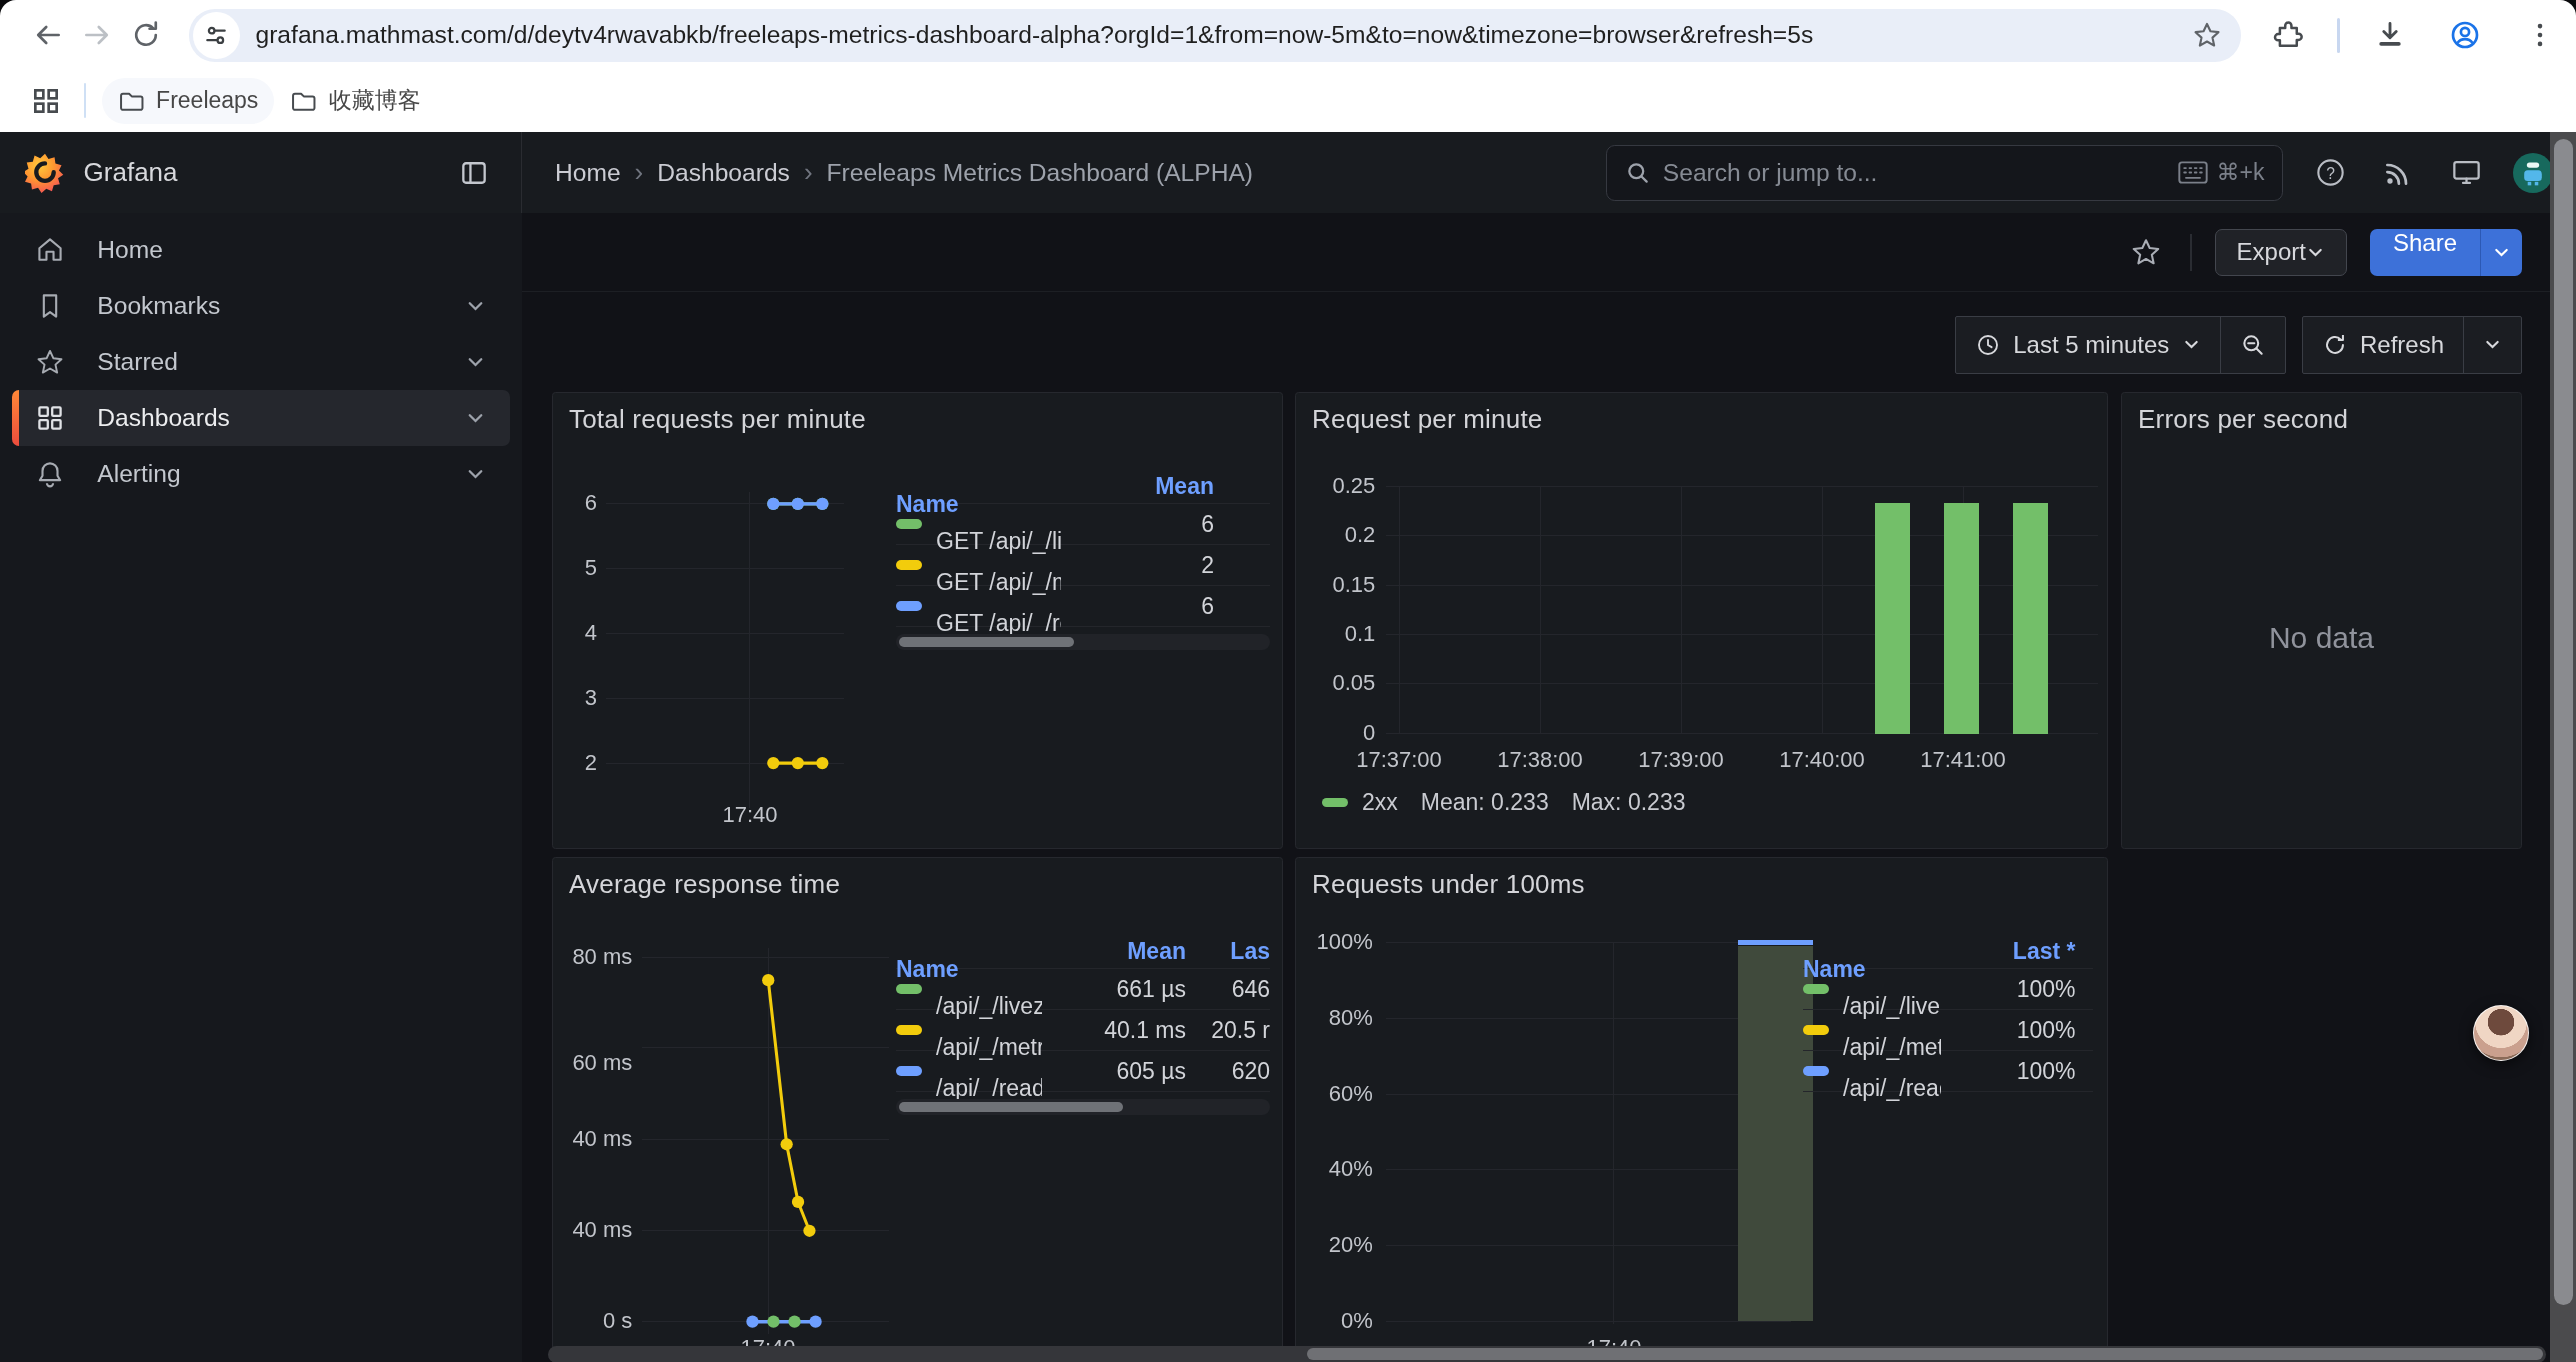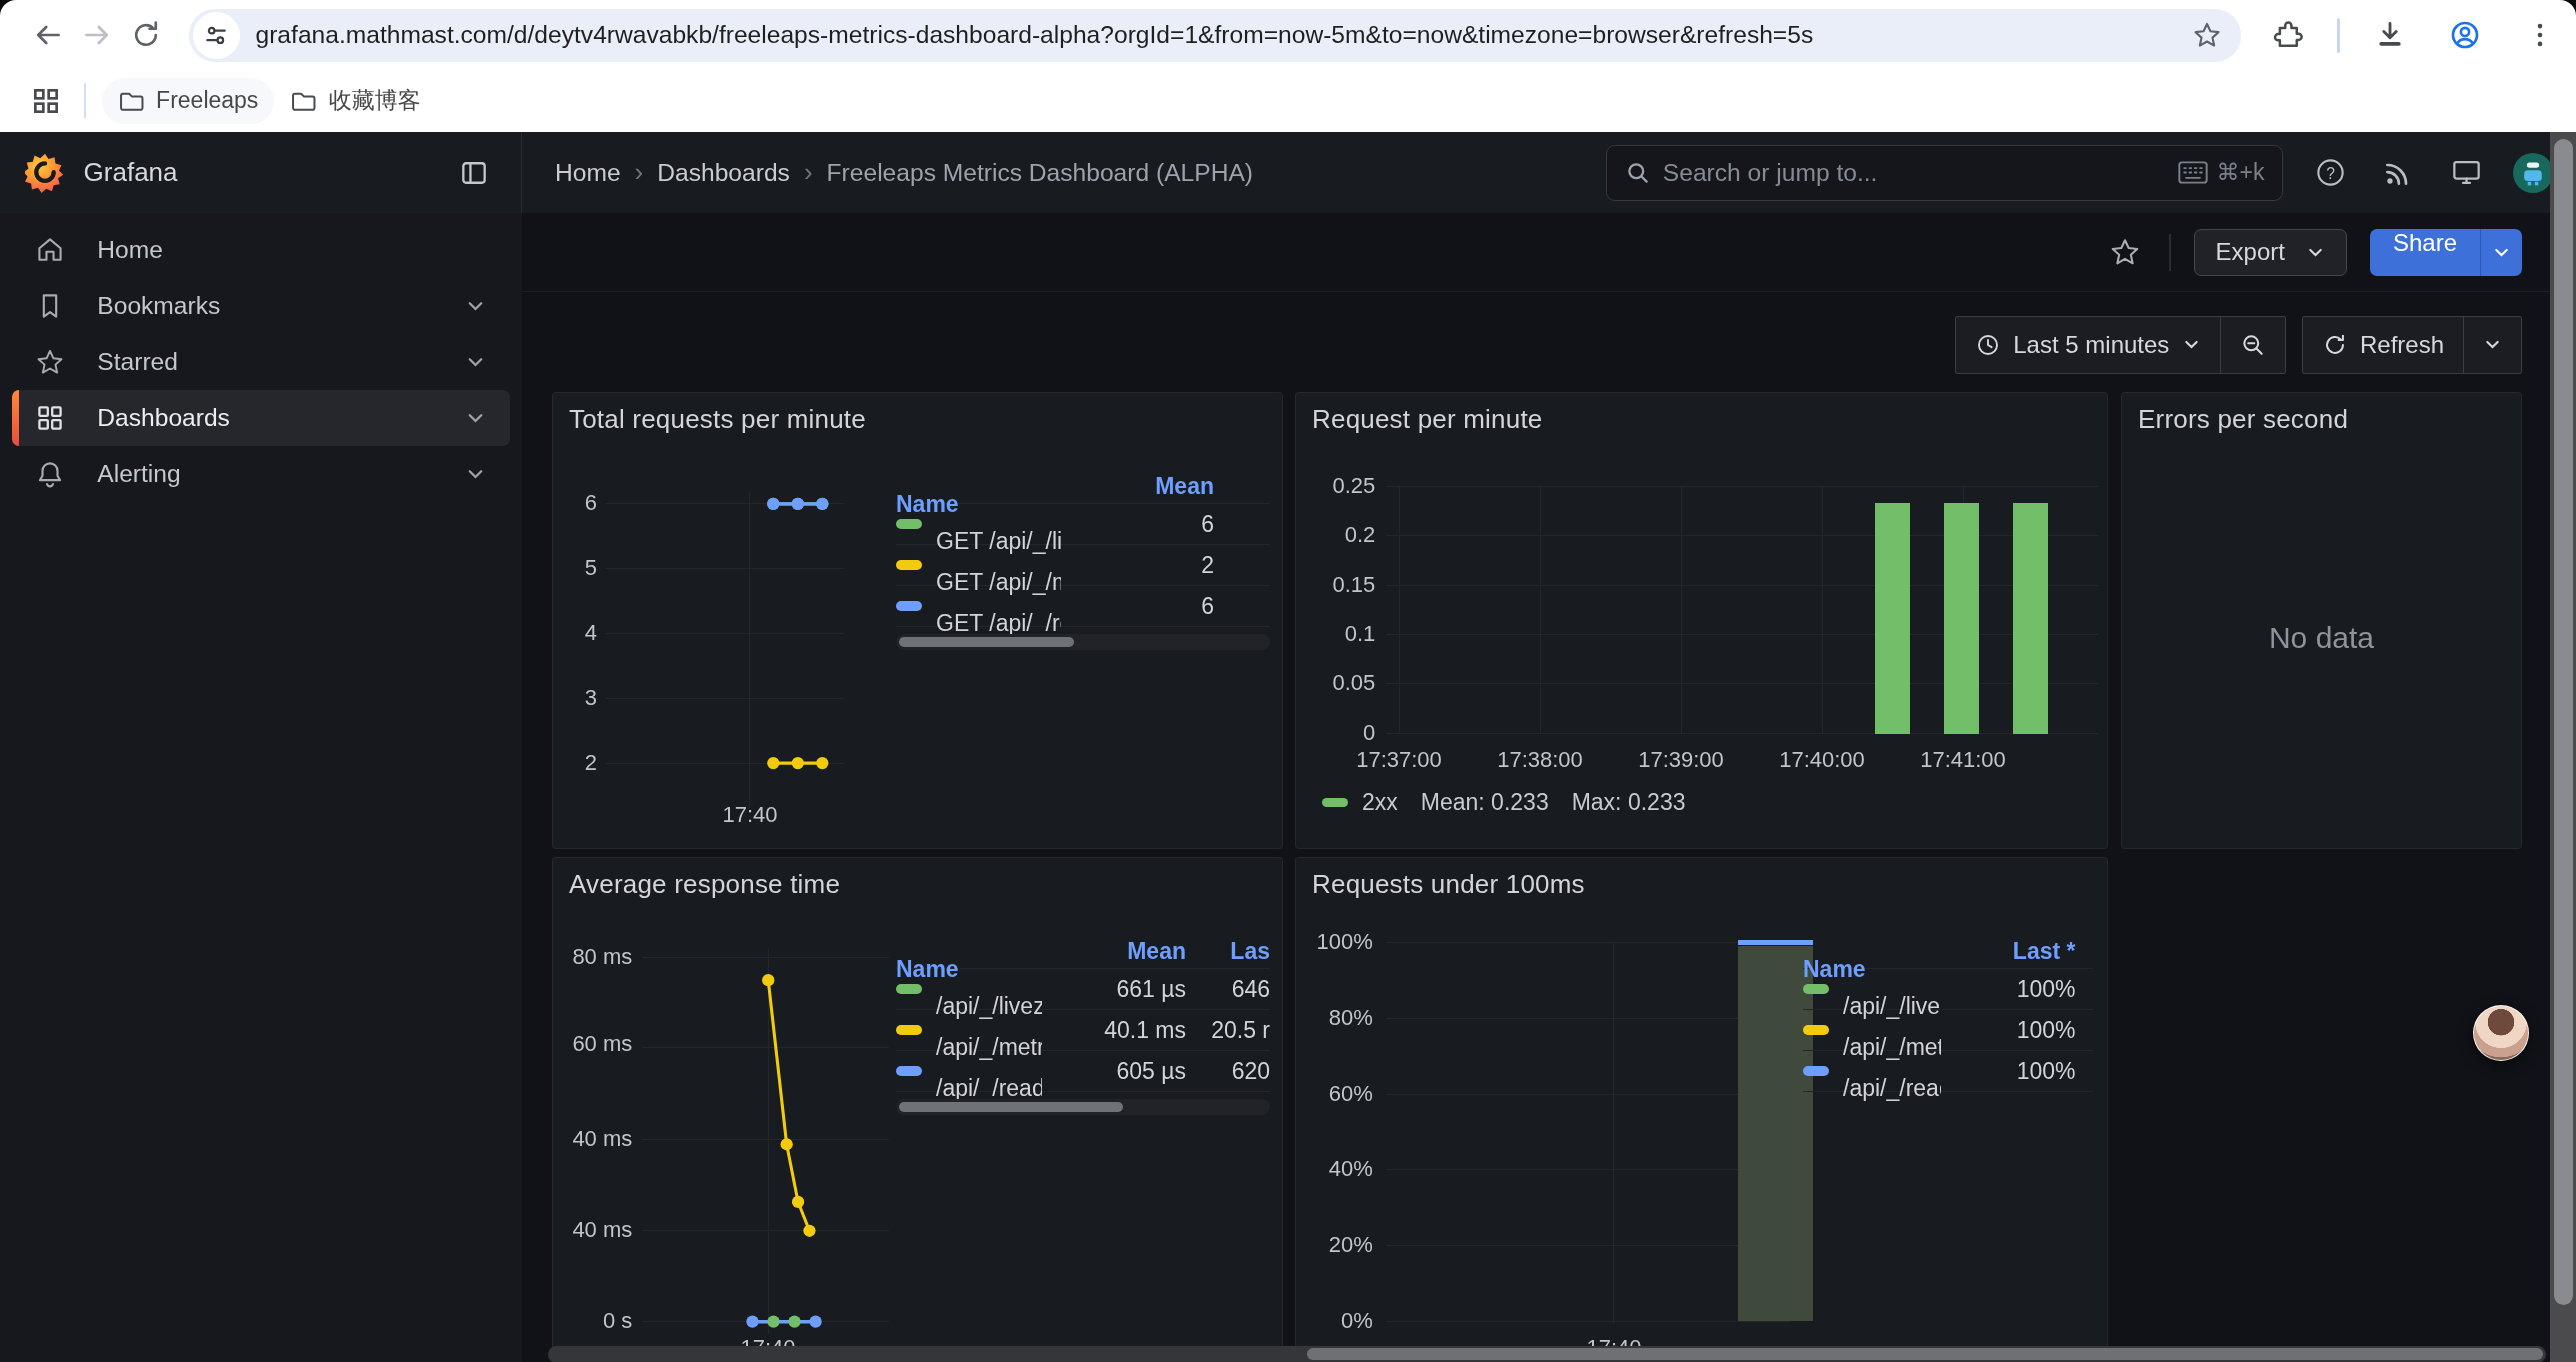--- a/index.html
+++ b/index.html
@@ -47,21 +47,21 @@
   .side-item .s-label { margin-left:32px; flex:1; }
   .side-item .s-chev { width:23px; height:23px; margin-right:23px; color:#9da2ab; flex:none; }
   .side-item.active { background:#25272d; color:#ecedef; }
   .side-item.active .s-icon { color:#e0e2e6; }
   .side-item.active::before { content:""; position:absolute; left:0; top:0; bottom:0; width:7px; border-radius:7px 0 0 7px; background:linear-gradient(180deg,#ff8837,#ec4c3d); }
 
   
   .content { position:absolute; top:213px; left:522px; right:0; bottom:0; background:#111217; overflow:hidden; }
   .row1 { position:absolute; top:0; left:0; right:0; height:79px; display:flex; align-items:center; justify-content:flex-end; padding-right:54px; gap:23px; border-bottom:0.9px solid #1d1f24; }
   .vdiv { width:1.8px; height:37px; background:#2a2c32; }
-  .btn-dark { height:47px; display:flex; align-items:center; gap:21px; padding:0 21px; background:#202227; border:0.9px solid #43464e; border-radius:7px; color:#d7d8dc; font-size:24px; }
+  .btn-dark { height:47px; display:flex; align-items:center; gap:0; padding:0 21px; background:#202227; border:0.9px solid #43464e; border-radius:7px; color:#d7d8dc; font-size:24px; }
   .share-split { display:flex; height:47px; border-radius:7px; overflow:hidden; }
   .share-main { display:flex; padding:0 23px; background:#3d71d9; color:#ffffff; font-size:24px; font-weight:500; }
   .share-caret { width:42px; display:grid; place-items:center; background:#3d71d9; border-left:1.8px solid #2c59b5; color:#fff; }
   .row2 { position:absolute; top:99px; left:0; right:0; height:65px; display:flex; align-items:center; justify-content:flex-end; padding-right:54px; gap:16px; }
   .seg-group { display:flex; height:58px; border:0.9px solid #3a3d45; background:#1b1d22; border-radius:2px; overflow:hidden; color:#d7d8dc; font-size:24px; }
   .seg { display:flex; align-items:center; gap:12.3px; padding:0 19px; }
   .seg + .seg { border-left:0.9px solid #3a3d45; }
 
   
   .panel { position:absolute; background:#181b1f; border:0.9px solid #26282e; border-radius:3.5px; }
@@ -499,21 +499,21 @@
     <div class="panel" id="p3" style="left:1599px;top:179px;width:401px;height:457px">
       <div class="ptitle">Errors per second</div>
       <div class="nodata">No data</div>
     </div>
 
     <div class="panel" id="p4" style="left:30px;top:644px;width:731px;height:544px">
       <div class="ptitle">Average response time</div>
       <div id="p4axes">
           <div class="ytick" style="left: 5.3px; width: 74px; top: 85px;">80 ms</div>
           <div class="gridline" style="left: 89px; width: 247px; top: 99px;"></div>
-          <div class="ytick" style="left: 5.3px; width: 74px; top: 172px;">60 ms</div>
+          <div class="ytick" style="left: 5.3px; width: 74px; top: 191px;">60 ms</div>
           <div class="gridline" style="left: 89px; width: 247px; top: 189px;"></div>
           <div class="ytick" style="left: 5.3px; width: 74px; top: 267px;">40 ms</div>
           <div class="gridline" style="left: 89px; width: 247px; top: 281px;"></div>
           <div class="ytick" style="left: 5.3px; width: 74px; top: 358px;">40 ms</div>
           <div class="gridline" style="left: 89px; width: 247px; top: 372px;"></div>
           <div class="ytick" style="left: 5.3px; width: 74px; top: 449px;">0 s</div>
           <div class="gridline" style="left: 89px; width: 247px; top: 463px;"></div>
         </div>
       <div class="vgrid" style="left:215px;top:90px;height:386px"></div>
       <div class="svgwrap" id="p4svg" style="left:89px;top:90px;width:263px;height:395px"><svg width="263" height="395" viewBox="0 0 300 450" style="overflow:visible">

